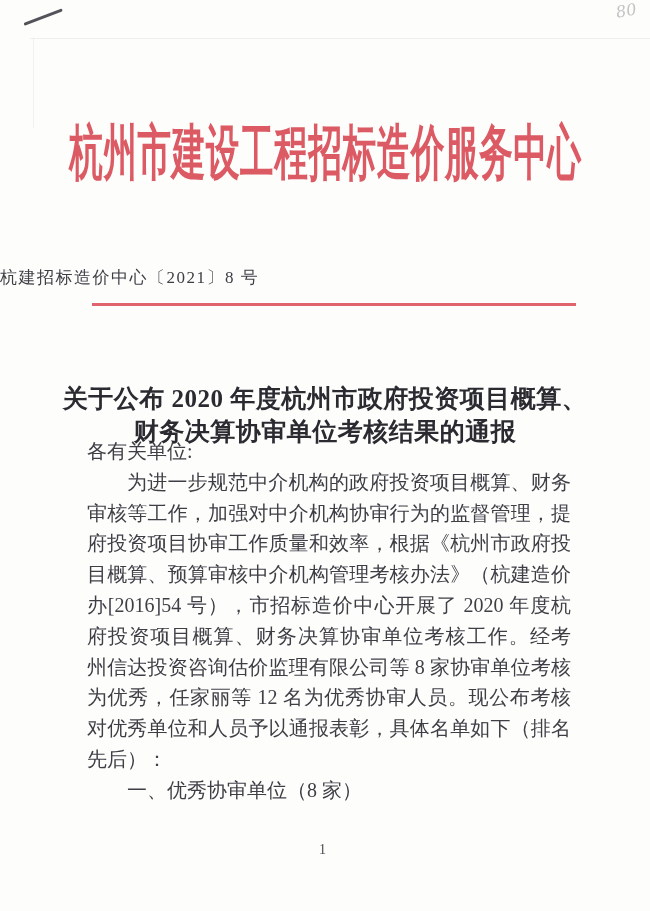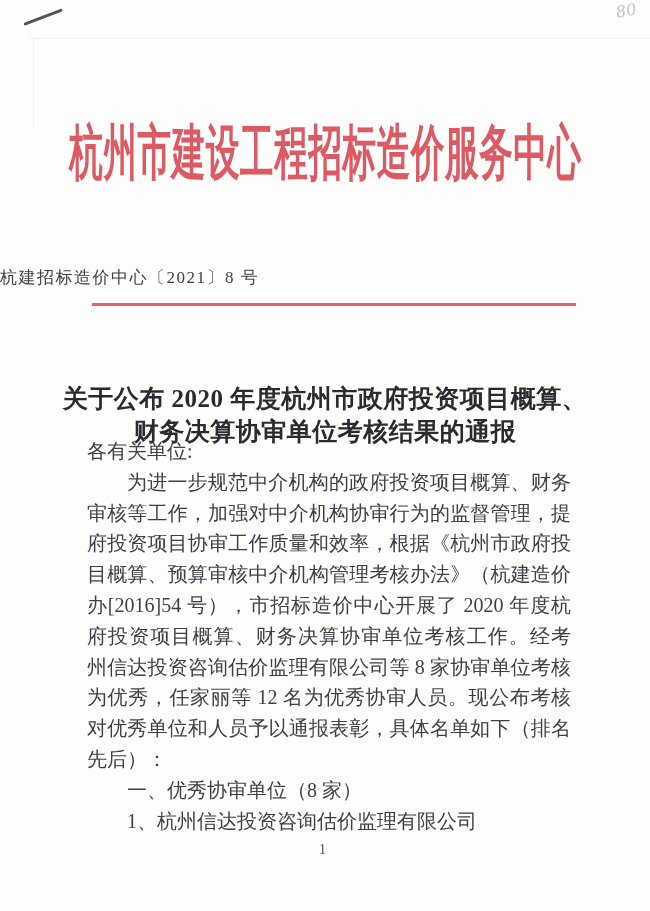--- a/index.html
+++ b/index.html
@@ -142,18 +142,17 @@
     <div class="bline just">审核等工作，加强对中介机构协审行为的监督管理，提高政</div>
     <div class="bline just">府投资项目协审工作质量和效率，根据《杭州市政府投资项</div>
     <div class="bline just">目概算、预算审核中介机构管理考核办法》（杭建造价投资</div>
     <div class="bline just">办[2016]54 号），市招标造价中心开展了 2020 年度杭州市政</div>
     <div class="bline just">府投资项目概算、财务决算协审单位考核工作。经考核，杭</div>
     <div class="bline just">州信达投资咨询估价监理有限公司等 8 家协审单位考核结果</div>
     <div class="bline just">为优秀，任家丽等 12 名为优秀协审人员。现公布考核结果，</div>
     <div class="bline just">对优秀单位和人员予以通报表彰，具体名单如下（排名不分</div>
     <div class="bline">先后）：</div>
     <div class="bline ind">一、优秀协审单位（8 家）</div>
-    <div class="bline ind">1、杭州信达投资咨询估价监理有限公司</div>
   </div>
 
   <div class="page-number">1</div>
 
 </div>
 
 </body></html>

